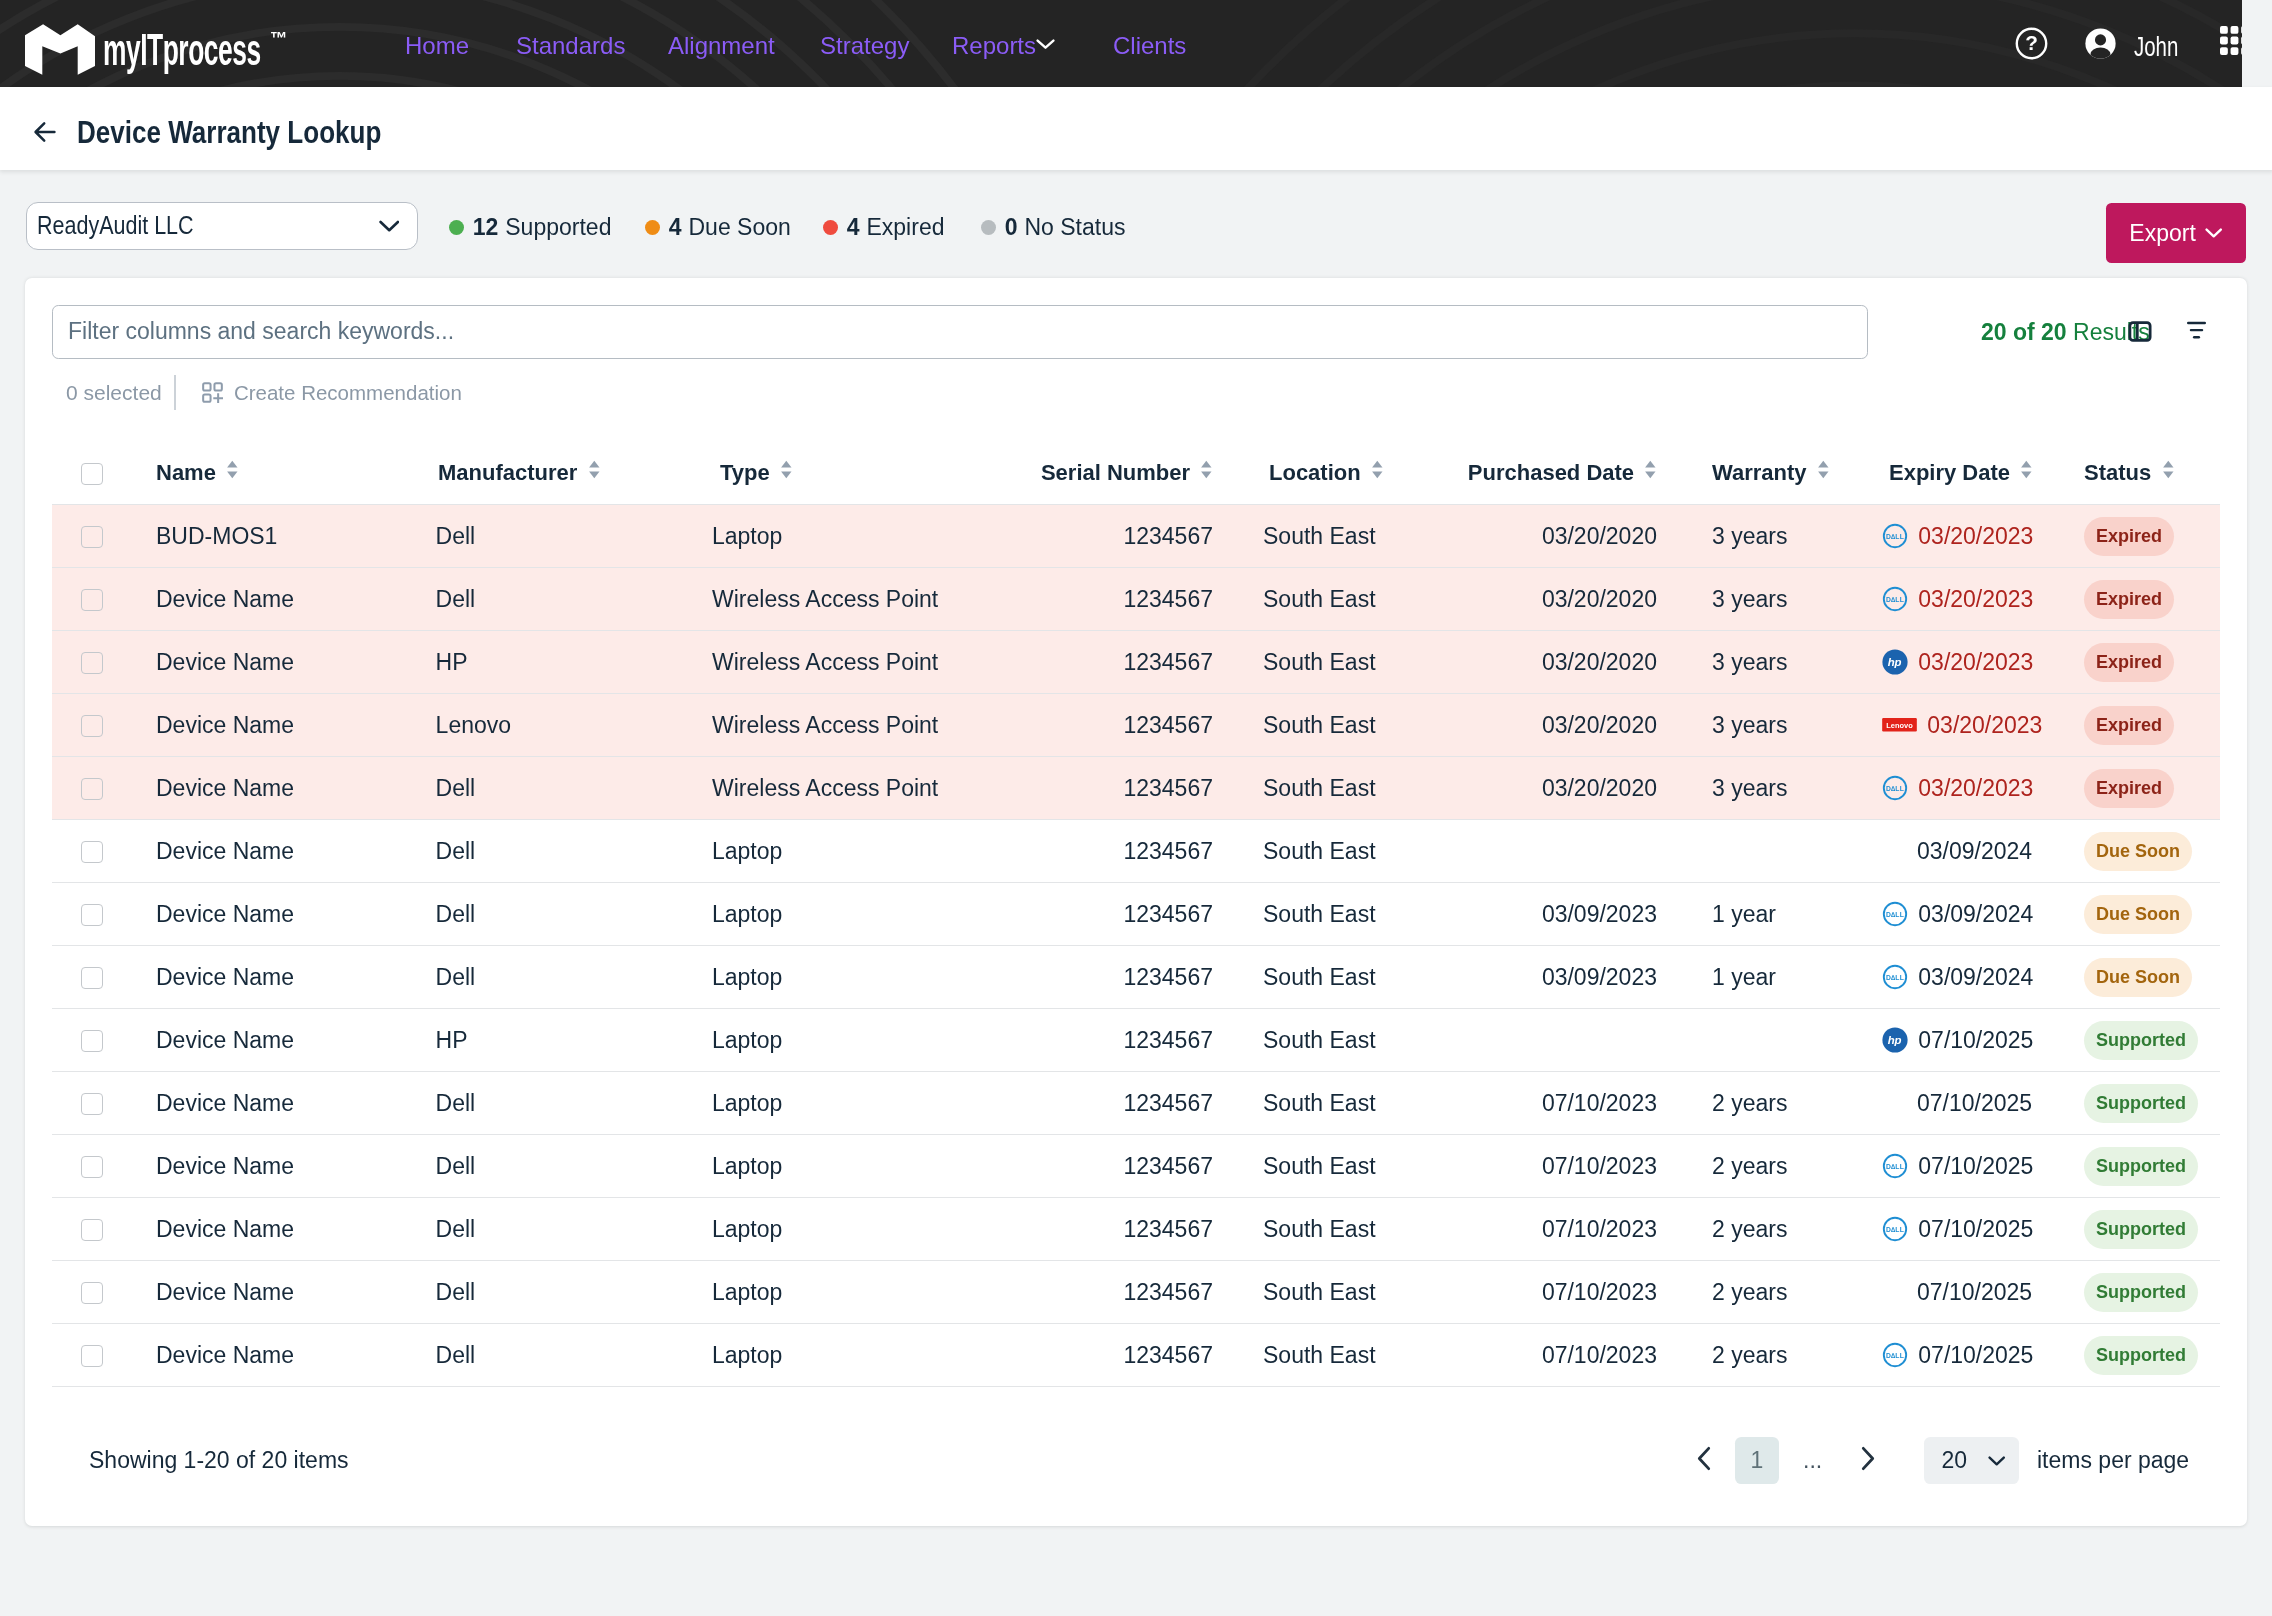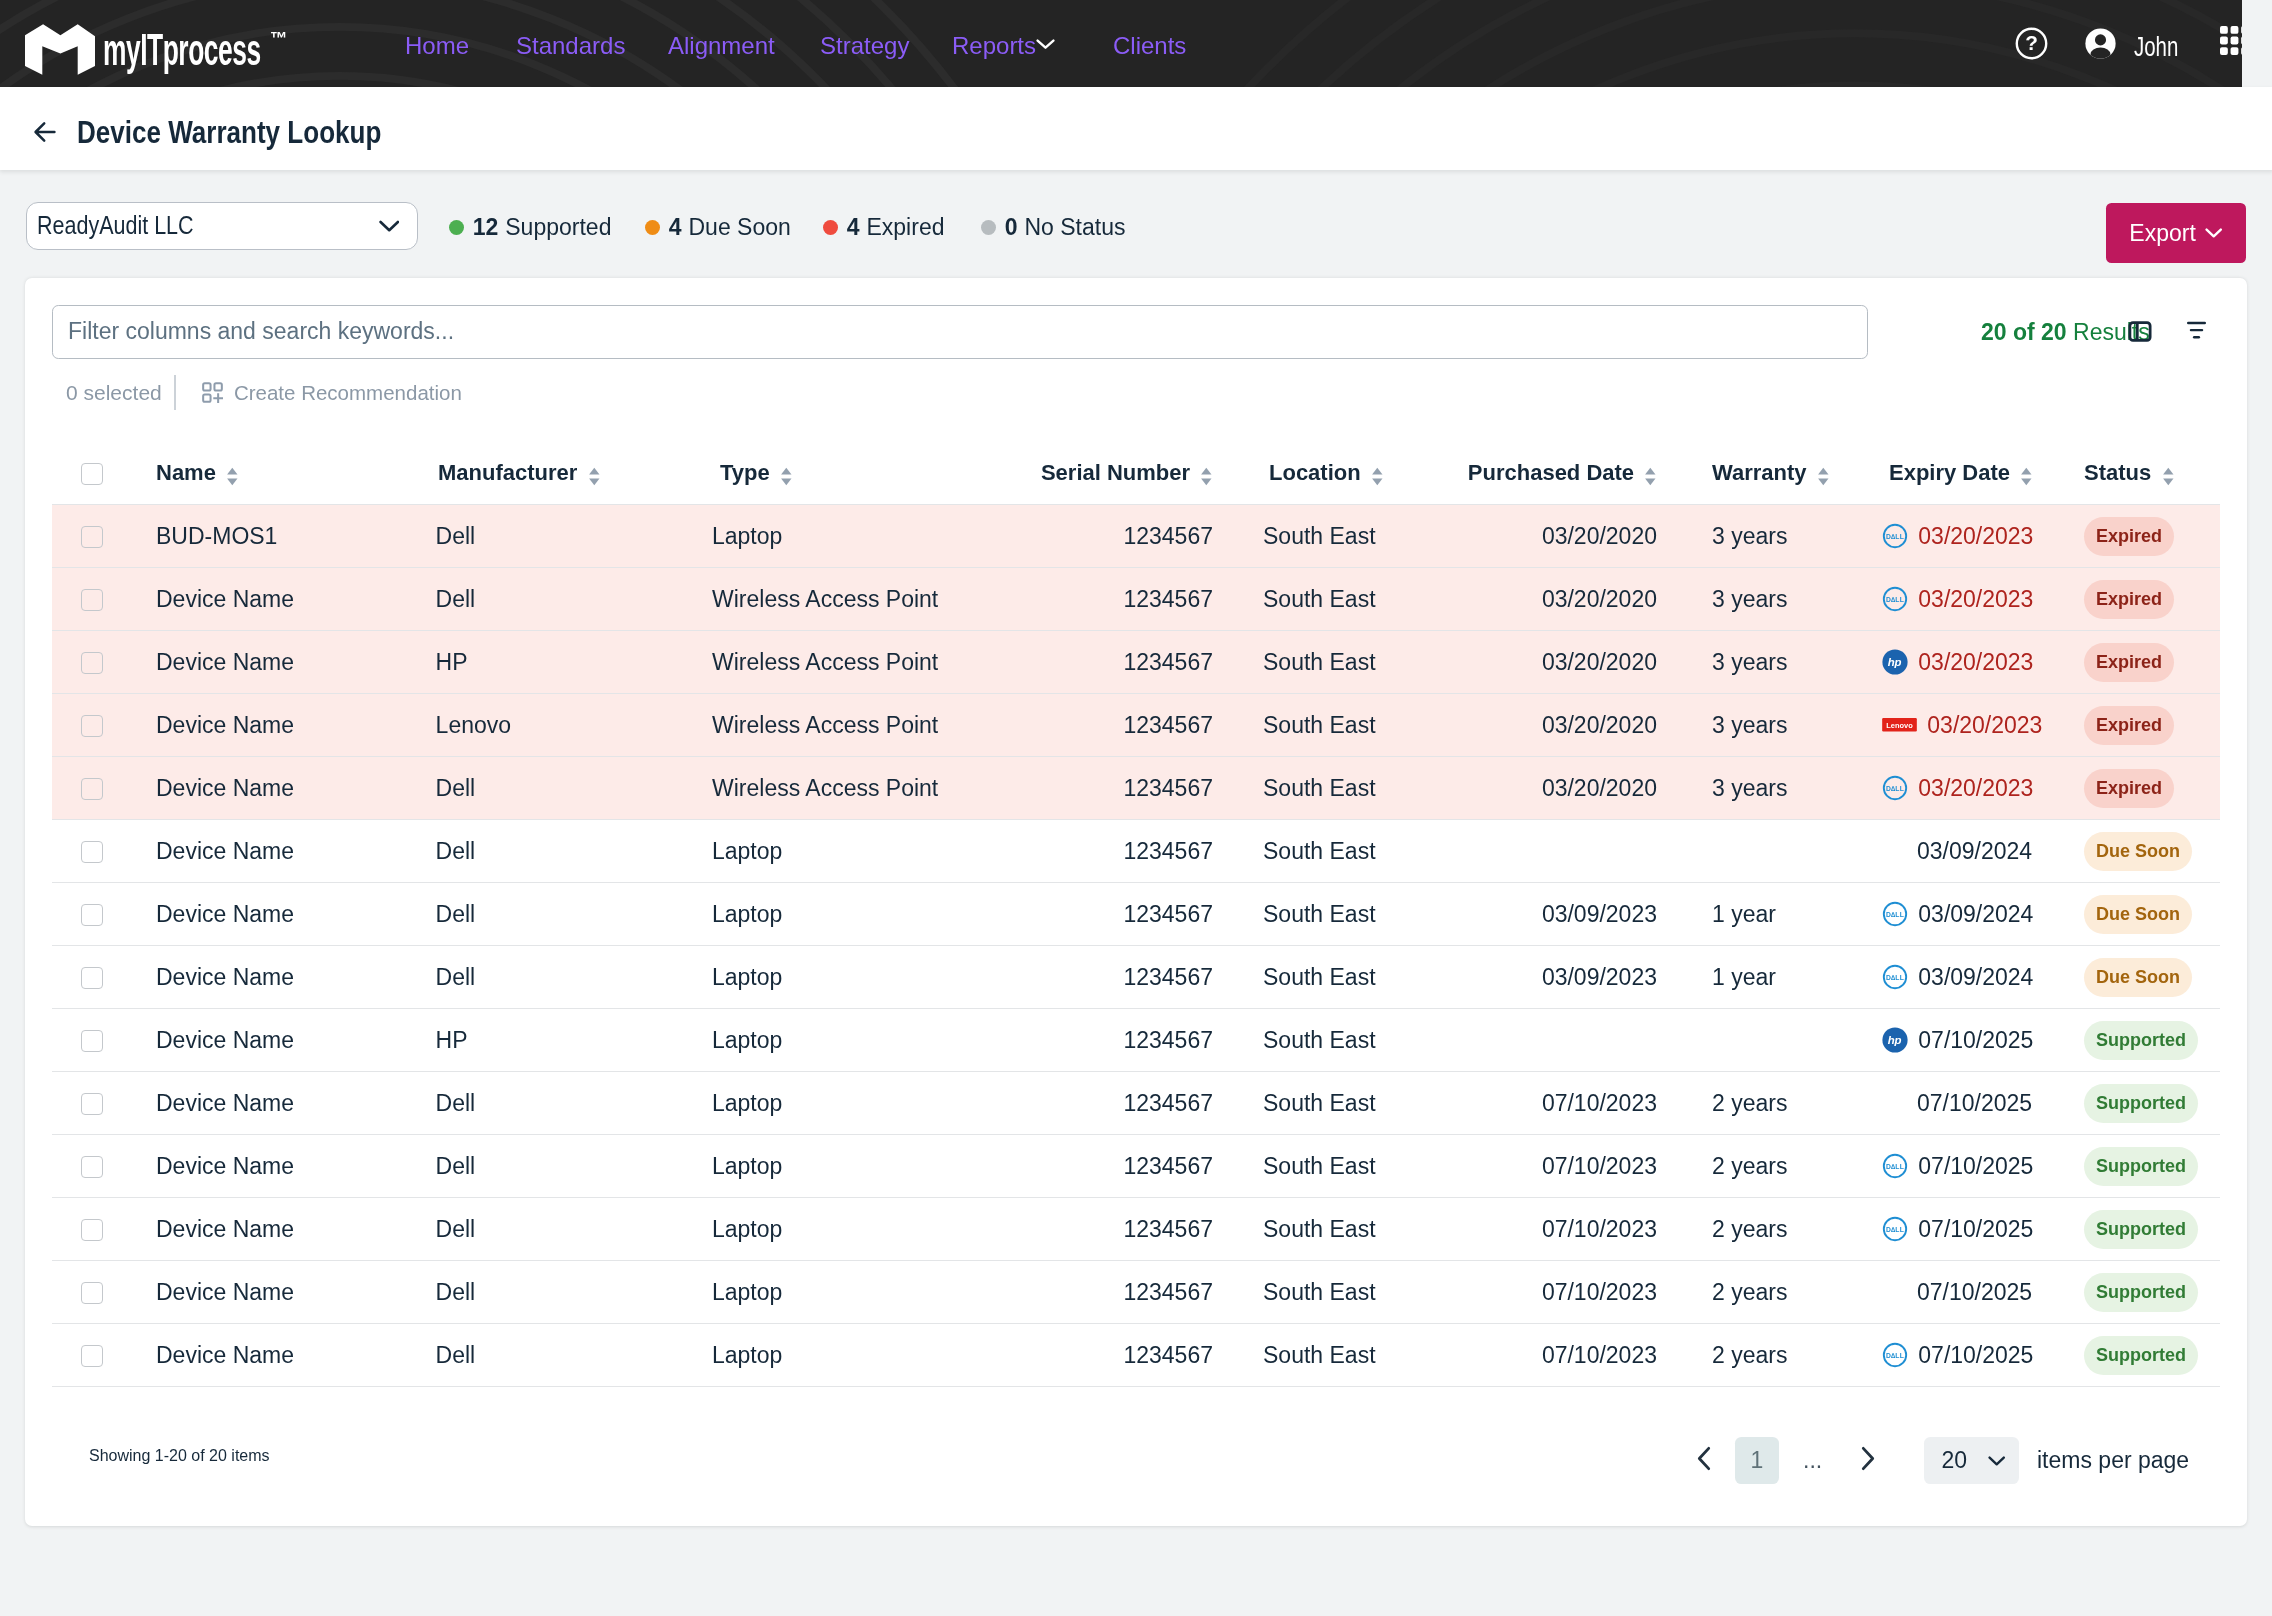--- a/index.html
+++ b/index.html
@@ -47,30 +47,30 @@
 .c7{text-align:right}
 .c8{padding-left:55px}
 .c9{display:flex;align-items:center}
 .c9 .mi{margin-left:-7px;margin-right:10.3px;flex:none}
 .c9 .noicon{padding-left:28px}
 .c9h{display:flex;align-items:center}
 .tr .c3{margin-left:-2.4px}
 .tr .c4{margin-left:-8px}
 .thead .c3,.thead .c4{margin-left:0}
 .thead .c6{padding-left:56px}
-.hc{display:flex;align-items:flex-end}
+.hc{display:flex;align-items:flex-start}
 .sort{margin-left:10.3px;flex:none}
 .red{color:#ae231d}
 .cb{display:inline-block;width:22px;height:22px;border:1.6px solid #c4c8cc;border-radius:4px;vertical-align:middle}
 .pill{display:inline-block;height:39px;line-height:39px;border-radius:20px;font-size:18px;font-weight:bold;padding:0 12px}
 .p-exp{background:#f9d2cb;color:#8c2318}
 .p-due{background:#fcecd9;color:#a3650e}
 .p-sup{background:#e6f3e3;color:#317c35}
 
-.showing{position:absolute;left:64px;top:1169px;font-size:16px;color:#16293a}
+.showing{position:absolute;left:64px;top:1169px;font-size:23px;color:#16293a}
 .pgchev{position:absolute;top:1168px}
 .page1{position:absolute;left:1710px;top:1159px;width:44px;height:47px;background:#dfe9ea;border-radius:6.3px;text-align:center;line-height:47px;font-size:23px;color:#5f7278}
 .dots{position:absolute;left:1778px;top:1169px;font-size:23px;color:#44535f}
 .psel{position:absolute;left:1899px;top:1159px;width:95px;height:47px;background:#edf0f2;border-radius:6.3px;font-size:23px;color:#16293a}
 .psel span{position:absolute;left:17.4px;line-height:47px}
 .psel svg{position:absolute;right:13.4px;top:19px}
 .ipp{position:absolute;left:2012px;top:1169px;font-size:23px;color:#16293a}
 </style></head><body>
 <div class="nav">
 <svg class="bgp" width="2273" height="87" viewBox="0 0 2880 110">

